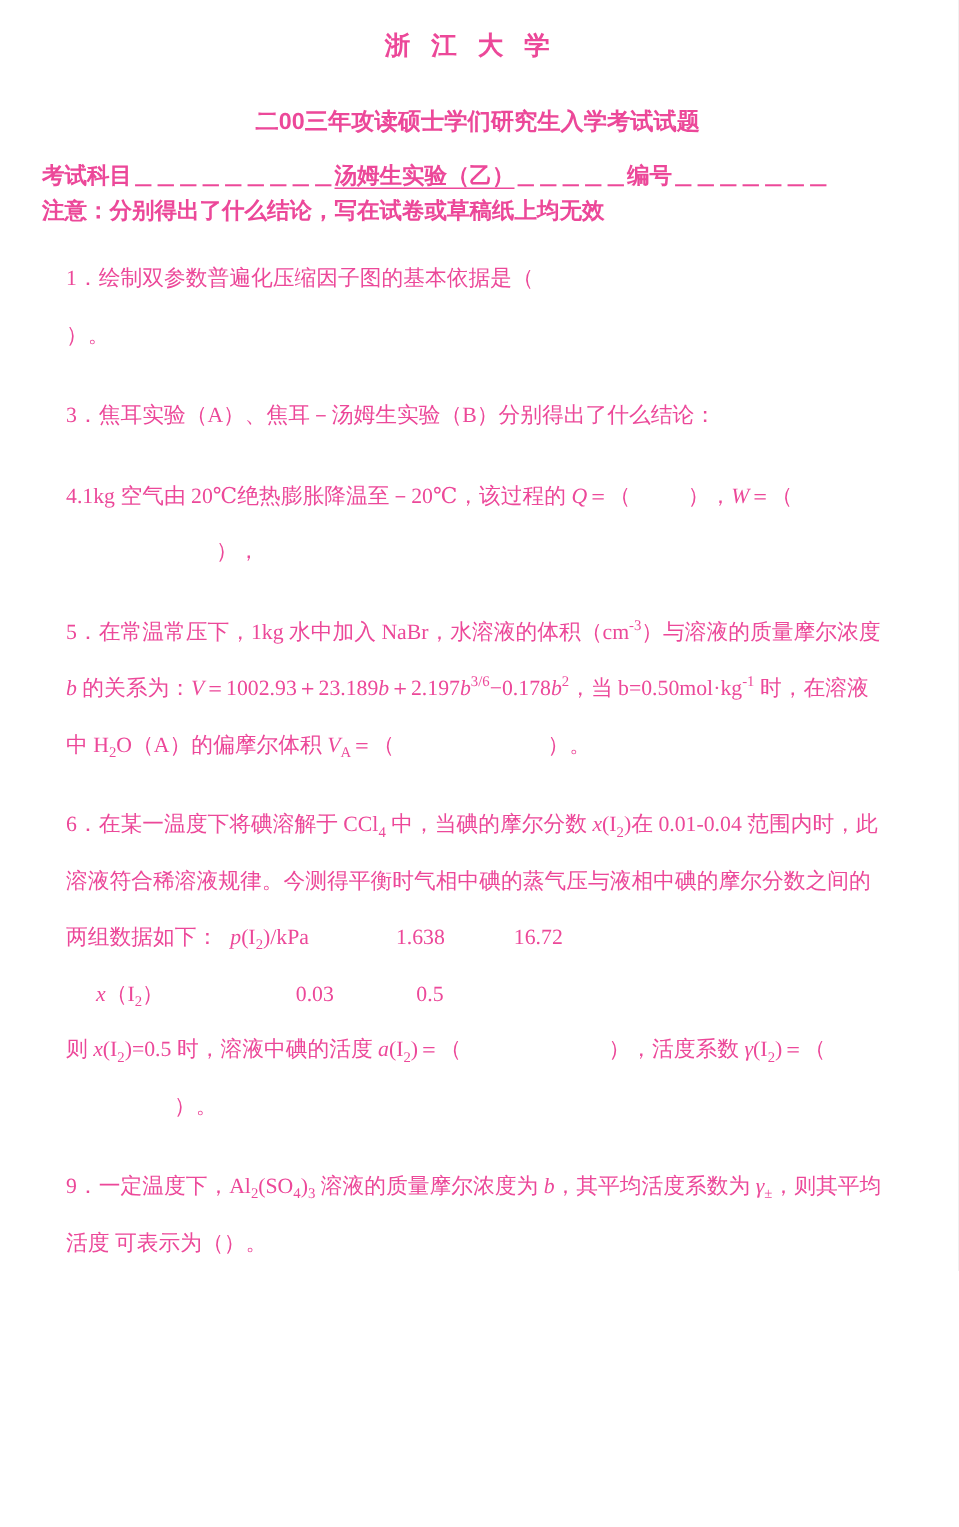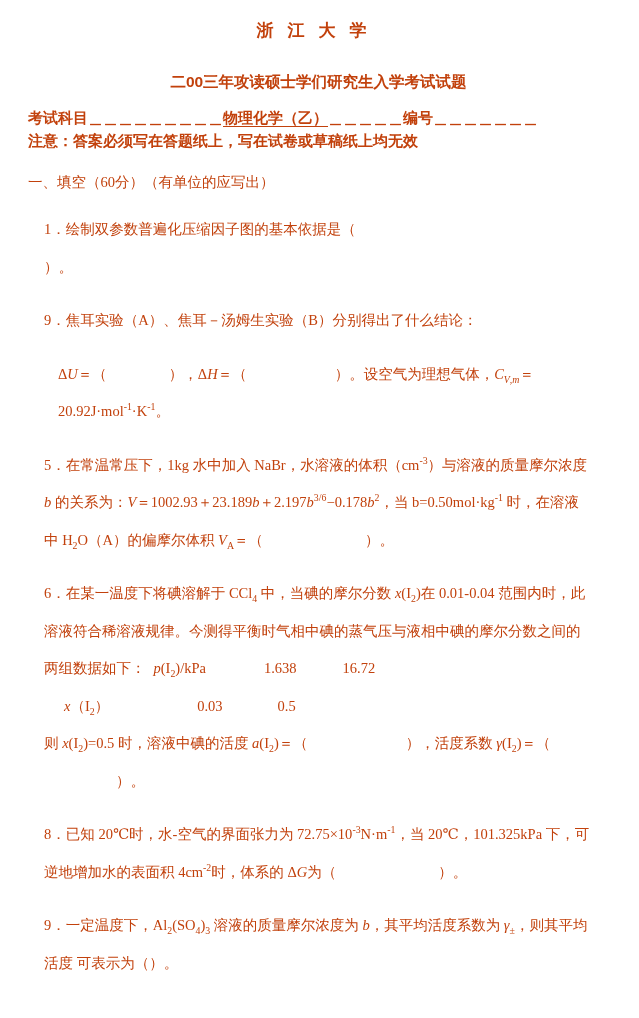--- a/index.html
+++ b/index.html
@@ -1,17 +1,17 @@
 <!DOCTYPE html>
 <html><head>
 <meta charset="utf-8">
 <style>
   html,body{margin:0;padding:0;background:#e8e8e8;}
   .page{
-    width:639px;height:1018px;margin:0 auto;background:#ffffff;color:#c2410c;
+    width:639px;height:1018px;margin:0 auto;background:#ffffff;color:#ec4899;
     font-family:"Liberation Serif","DejaVu Serif",serif;
     font-size:14.5px;box-sizing:border-box;
     padding:10px 30px 0 28px;overflow:hidden;position:relative;
   }
   .uni-title{
     text-align:center;font-weight:bold;font-size:17px;
     letter-spacing:14px;margin:8px 0 0;line-height:26px;
     font-family:"Liberation Serif","DejaVu Serif",serif;
   }
   .exam-title{
@@ -39,35 +39,33 @@
 </style>
 </head>
 <body>
 
 <div class="page">
 
   <h1 class="uni-title">浙江大学</h1>
 
   <h2 class="exam-title">二00三年攻读硕士学们研究生入学考试试题</h2>
 
-  <p class="course-line">考试科目＿＿＿＿＿＿＿＿＿<span class="ul">物理化学（乙）</span>＿＿＿＿＿编号＿＿＿＿＿＿＿</p>
+  <p class="course-line">考试科目＿＿＿＿＿＿＿＿＿<span class="ul">汤姆生实验（乙）</span>＿＿＿＿＿编号＿＿＿＿＿＿＿</p>
 
-  <p class="notice-line">注意：答案必须写在答题纸上，写在试卷或草稿纸上均无效</p>
+  <p class="notice-line">注意：分别得出了什么结论，写在试卷或草稿纸上均无效</p>
 
-  <p class="section-heading">一、填空（60分）（有单位的应写出）</p>
 
   <p class="q mt">1．绘制双参数普遍化压缩因子图的基本依据是（<span class="g" style="width:222px"></span>）。</p>
 
-  <p class="q">9．焦耳实验（A）、焦耳－汤姆生实验（B）分别得出了什么结论：</p>
+  <p class="q">3．焦耳实验（A）、焦耳－汤姆生实验（B）分别得出了什么结论：</p>
 
 
-  <p class="q indent-sm"><span class="fm">Δ<i>U</i>＝</span>（<span class="g" style="width:62px"></span>），<span class="fm">Δ<i>H</i>＝</span>（<span class="g" style="width:88px"></span>）。设空气为理想气体，<span class="fm"><i>C</i><sub><i>V</i>,<i>m</i></sub>＝20.92J·mol<sup>-1</sup>·K<sup>-1</sup></span>。</p>
+  <p class="q">4.1kg 空气由 20℃绝热膨胀降温至－20℃，该过程的 <span class="fm"><i>Q</i>＝</span>（<span class="g" style="width:38px"></span>），<span class="fm"><i>W</i>＝</span>（<span class="g" style="width:100px"></span>），</p>
 
   <p class="q">5．在常温常压下，1kg 水中加入 NaBr，水溶液的体积（cm<sup>-3</sup>）与溶液的质量摩尔浓度 <span class="fm"><i>b</i></span> 的关系为：<span class="fm"><i>V</i>＝1002.93＋23.189<i>b</i>＋2.197<i>b</i><sup>3/6</sup>−0.178<i>b</i><sup>2</sup></span>，当 b=0.50mol·kg<sup>-1</sup> 时，在溶液中 H<sub>2</sub>O（A）的偏摩尔体积 <span class="fm"><i>V</i><sub>A</sub>＝</span>（<span class="g" style="width:102px"></span>）。</p>
 
   <p class="q">6．在某一温度下将碘溶解于 CCl<sub>4</sub> 中，当碘的摩尔分数 <span class="fm"><i>x</i>(I<sub>2</sub>)</span>在 0.01-0.04 范围内时，此溶液符合稀溶液规律。今测得平衡时气相中碘的蒸气压与液相中碘的摩尔分数之间的两组数据如下：<span class="g" style="width:8px"></span><span class="fm"><i>p</i>(I<sub>2</sub>)/kPa</span><span class="g" style="width:58px"></span>1.638<span class="g" style="width:46px"></span>16.72<br><span class="g" style="width:20px"></span><span class="fm"><i>x</i>（I<sub>2</sub>）</span><span class="g" style="width:88px"></span>0.03<span class="g" style="width:55px"></span>0.5<br>则 <span class="fm"><i>x</i>(I<sub>2</sub>)=0.5</span> 时，溶液中碘的活度 <span class="fm"><i>a</i>(I<sub>2</sub>)＝</span>（<span class="g" style="width:98px"></span>），活度系数 <span class="fm"><i>γ</i>(I<sub>2</sub>)＝</span>（<span class="g" style="width:72px"></span>）。</p>
 
 
-  <p class="q">8．已知 20℃时，水-空气的界面张力为 <span class="fm">72.75×10<sup>-3</sup>N·m<sup>-1</sup></span>，当 20℃，101.325kPa 下，可逆地增加水的表面积 4cm<sup>-2</sup>时，体系的 <span class="fm">Δ<i>G</i></span>为（<span class="g" style="width:102px"></span>）。</p>
 
   <p class="q">9．一定温度下，Al<sub>2</sub>(SO<sub>4</sub>)<sub>3</sub> 溶液的质量摩尔浓度为 <span class="fm"><i>b</i></span>，其平均活度系数为 <span class="fm"><i>γ</i><sub>±</sub></span>，则其平均活度  可表示为（）。</p>
 
 </div>
 
 </body></html>

